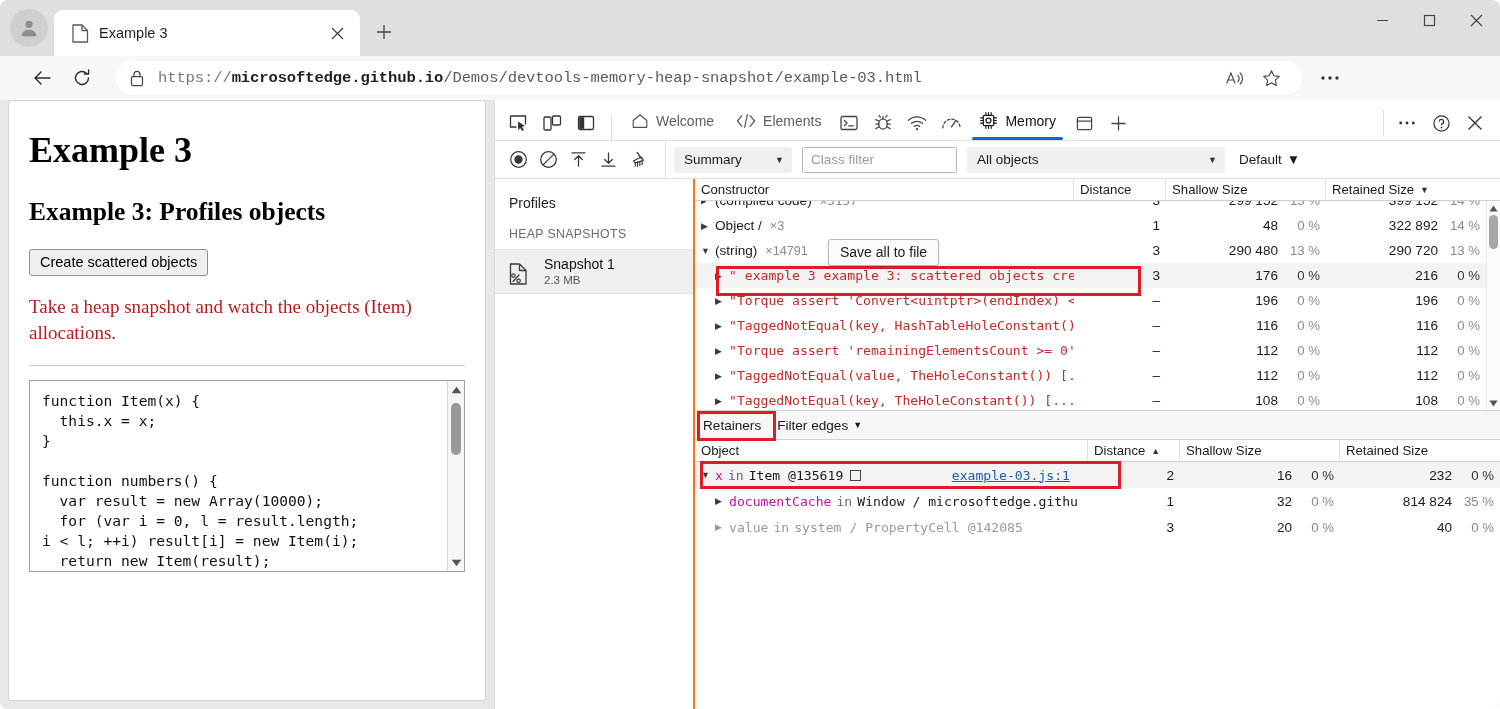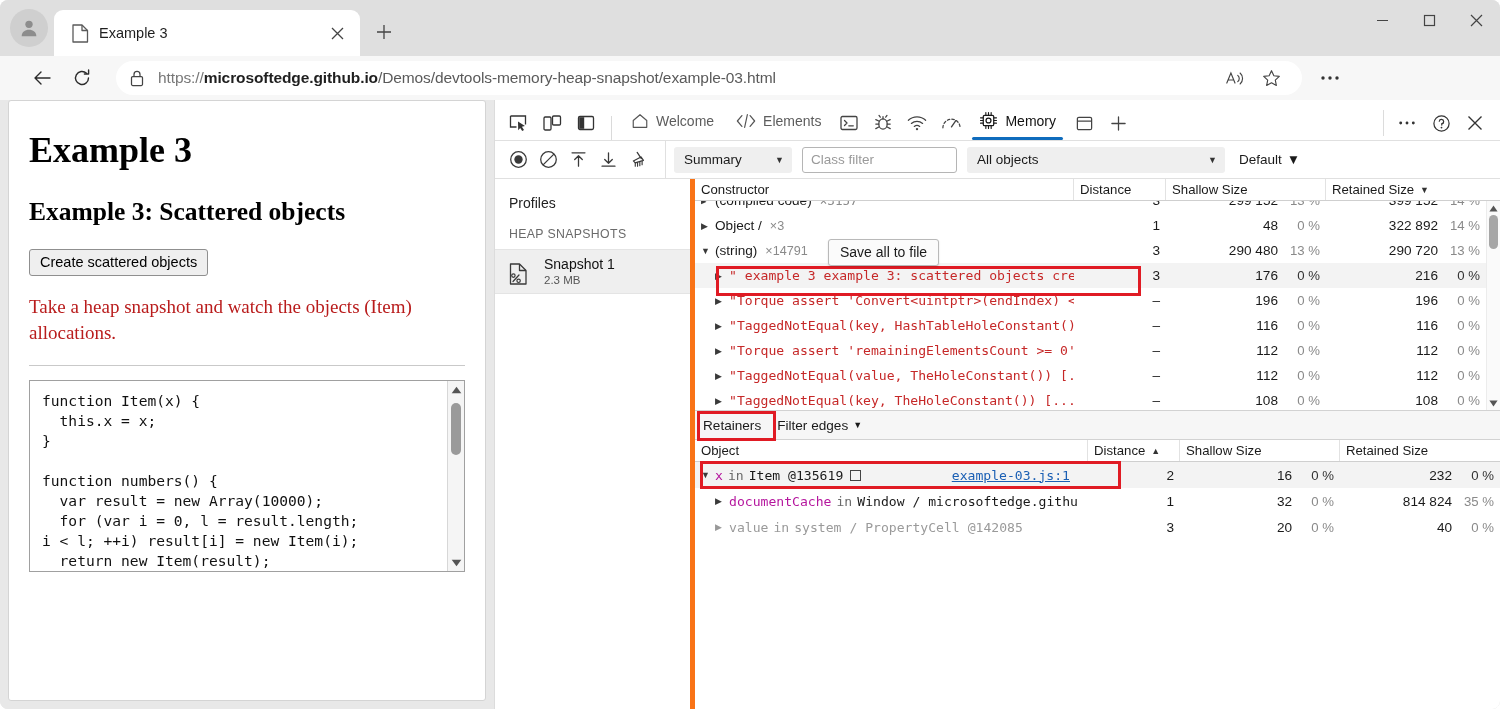--- a/index.html
+++ b/index.html
@@ -80,20 +80,21 @@
     background: #ffffff; border-radius: 17px;
     display: flex; align-items: center;
     padding: 0 14px 0 14px;
     max-width: 1186px;
   }
   .omnibox .lock { flex: none; margin-right: 14px; display:block; }
   .url {
     font-size: 15.5px; color: #777777; white-space: nowrap;
     overflow: hidden;
     letter-spacing: -0.1px;
+    font-family: Liberation Mono, monospace;
   }
   .url b { color: #1f1f1f; font-weight: 600; }
   .url .pathdark { color: #5a5a5a; }
   .omnibox-actions { margin-left: auto; display: flex; align-items: center; gap: 2px; }
   .omni-ic { width: 34px; height: 30px; display:flex; align-items:center; justify-content:center; }
   .navbar .trail { display: flex; align-items: center; padding-right: 16px; }
 
   
   .content {
     position: absolute; left: 0; top: 100px;
@@ -207,21 +208,21 @@
     background: #fff; font-size: 13.5px; color: #9a9a9a;
     padding: 0 8px; display: flex; align-items: center;
   }
   .plainsel {
     display: flex; align-items: center; gap: 5px;
     font-size: 13.5px; color: #1a1a1a; margin-left: 14px;
   }
 
   .dt-body { flex: 1; display: flex; min-height: 0; }
   .dt-side {
-    width: 200px; flex: none; border-right: 5px solid #f97316;
+    width: 200px; flex: none; border-right: 2px solid #f97316;
     background: #ffffff; padding-top: 10px;
   }
   .side-title { font-size: 14px; color: #222; padding: 6px 14px 10px 14px; }
   .side-sec {
     font-size: 12.3px; color: #6a6a6a; letter-spacing: 0.35px;
     padding: 6px 14px 8px 14px;
   }
   .snap-item {
     display: flex; align-items: flex-end; gap: 14px;
     background: #efefef; padding: 7px 12px;
@@ -396,21 +397,21 @@
             <circle cx="17" cy="3" r="1.7" fill="#333"></circle>
         </svg>
       </div>
     </div>
   </div>
 
   <div class="content">
 
     <div class="page">
       <h1>Example 3</h1>
-      <h2>Example 3: Scattered objects</h2>
+      <h2>Example 3: Profiles objects</h2>
       <button class="demo">Create scattered objects</button>
       <p class="desc">Take a heap snapshot and watch the objects (Item) allocations.</p>
       <hr class="rule">
       <div class="codewrap">
         <pre class="code">function Item(x) {
   this.x = x;
 }
 
 function numbers() {
   var result = new Array(10000);

